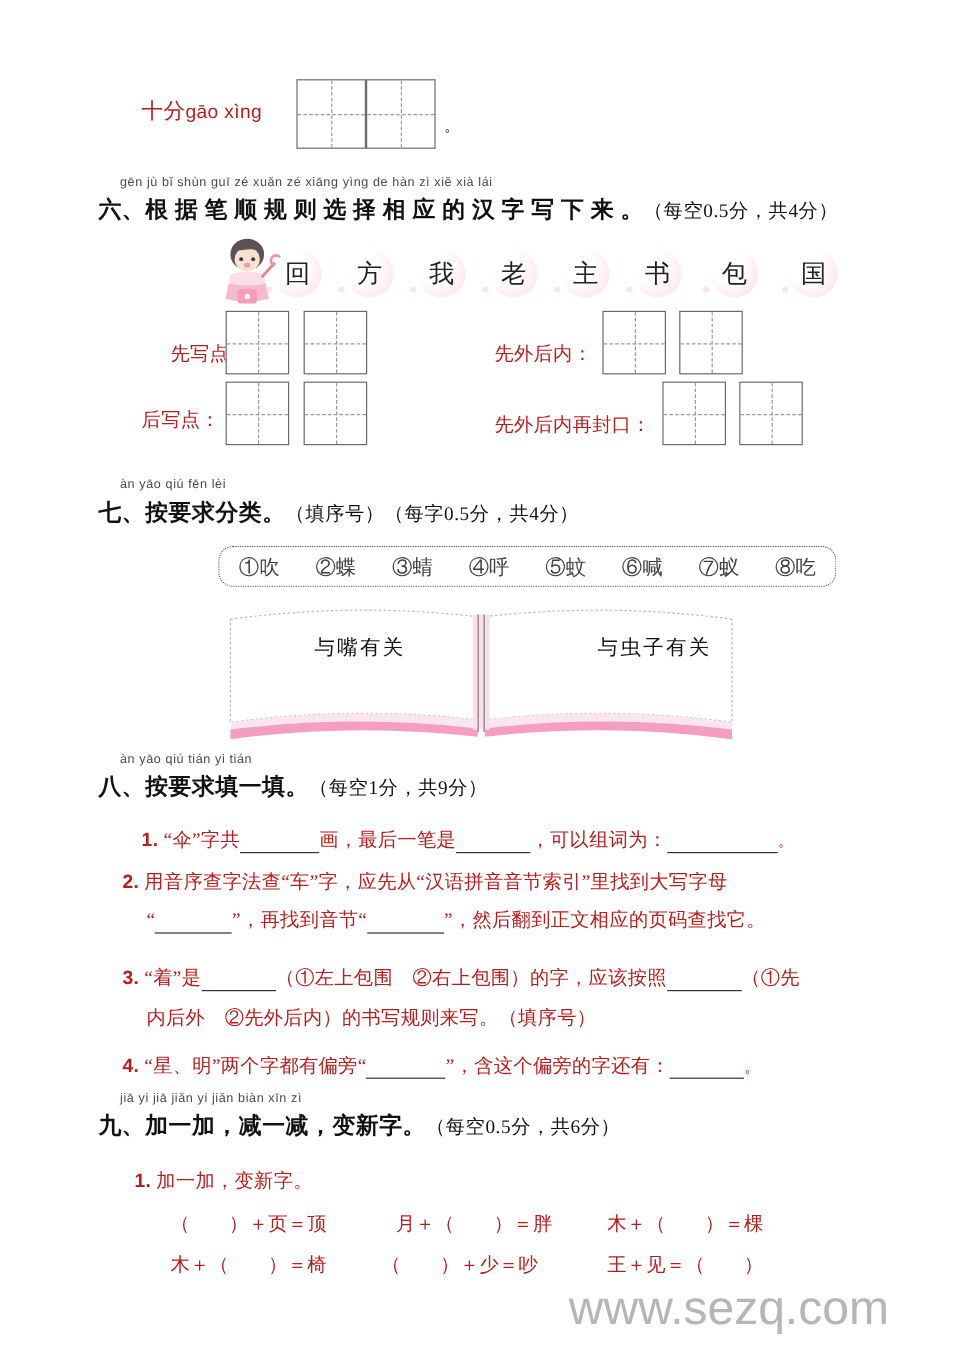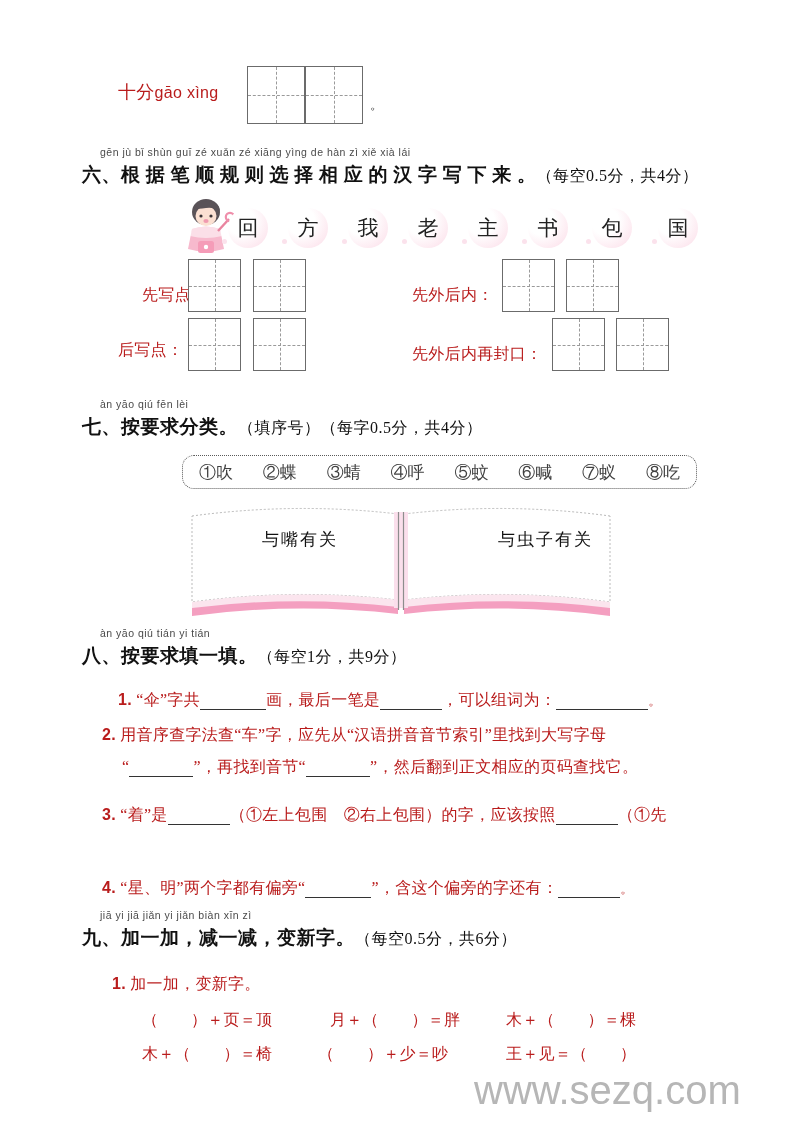--- a/index.html
+++ b/index.html
@@ -269,20 +269,21 @@
     <span>用音序查字法查“车”字，应先从“汉语拼音音节索引”里找到大写字母</span>
   </div>
   <div class="body-line" style="position:absolute; left:122px; top:757px;">
     <span>“</span><span class="blank" style="width:64px;">&nbsp;</span><span>”，再找到音节“</span><span class="blank" style="width:64px;">&nbsp;</span><span>”，然后翻到正文相应的页码查找它。</span>
   </div>
 
   <div class="body-line" style="position:absolute; left:102px; top:805px;">
     <span class="qnum">3.</span>
     <span>“着”是</span><span class="blank" style="width:62px;">&nbsp;</span><span>（①左上包围　②右上包围）的字，应该按照</span><span class="blank" style="width:62px;">&nbsp;</span><span>（①先</span>
   </div>
+  <div class="body-line" style="position:absolute; left:122px; top:838px;">内后外　②先外后内）的书写规则来写。（填序号）</div>
 
   <div class="body-line" style="position:absolute; left:102px; top:878px;">
     <span class="qnum">4.</span>
     <span>“星、明”两个字都有偏旁“</span><span class="blank" style="width:66px;">&nbsp;</span><span>”，含这个偏旁的字还有：</span><span class="blank" style="width:62px;">&nbsp;</span><span class="small-circ">。</span>
   </div>
 
   <div class="pinyin" style="position:absolute; left:100px; top:910px;">jiā yi jiā   jiǎn yi jiǎn   biàn xīn zì</div>
   <div class="sec-head" style="position:absolute; left:82px; top:925px;">
     <span>九、加一加，减一减，变新字。</span><span class="score">（每空0.5分，共6分）</span>
   </div>

